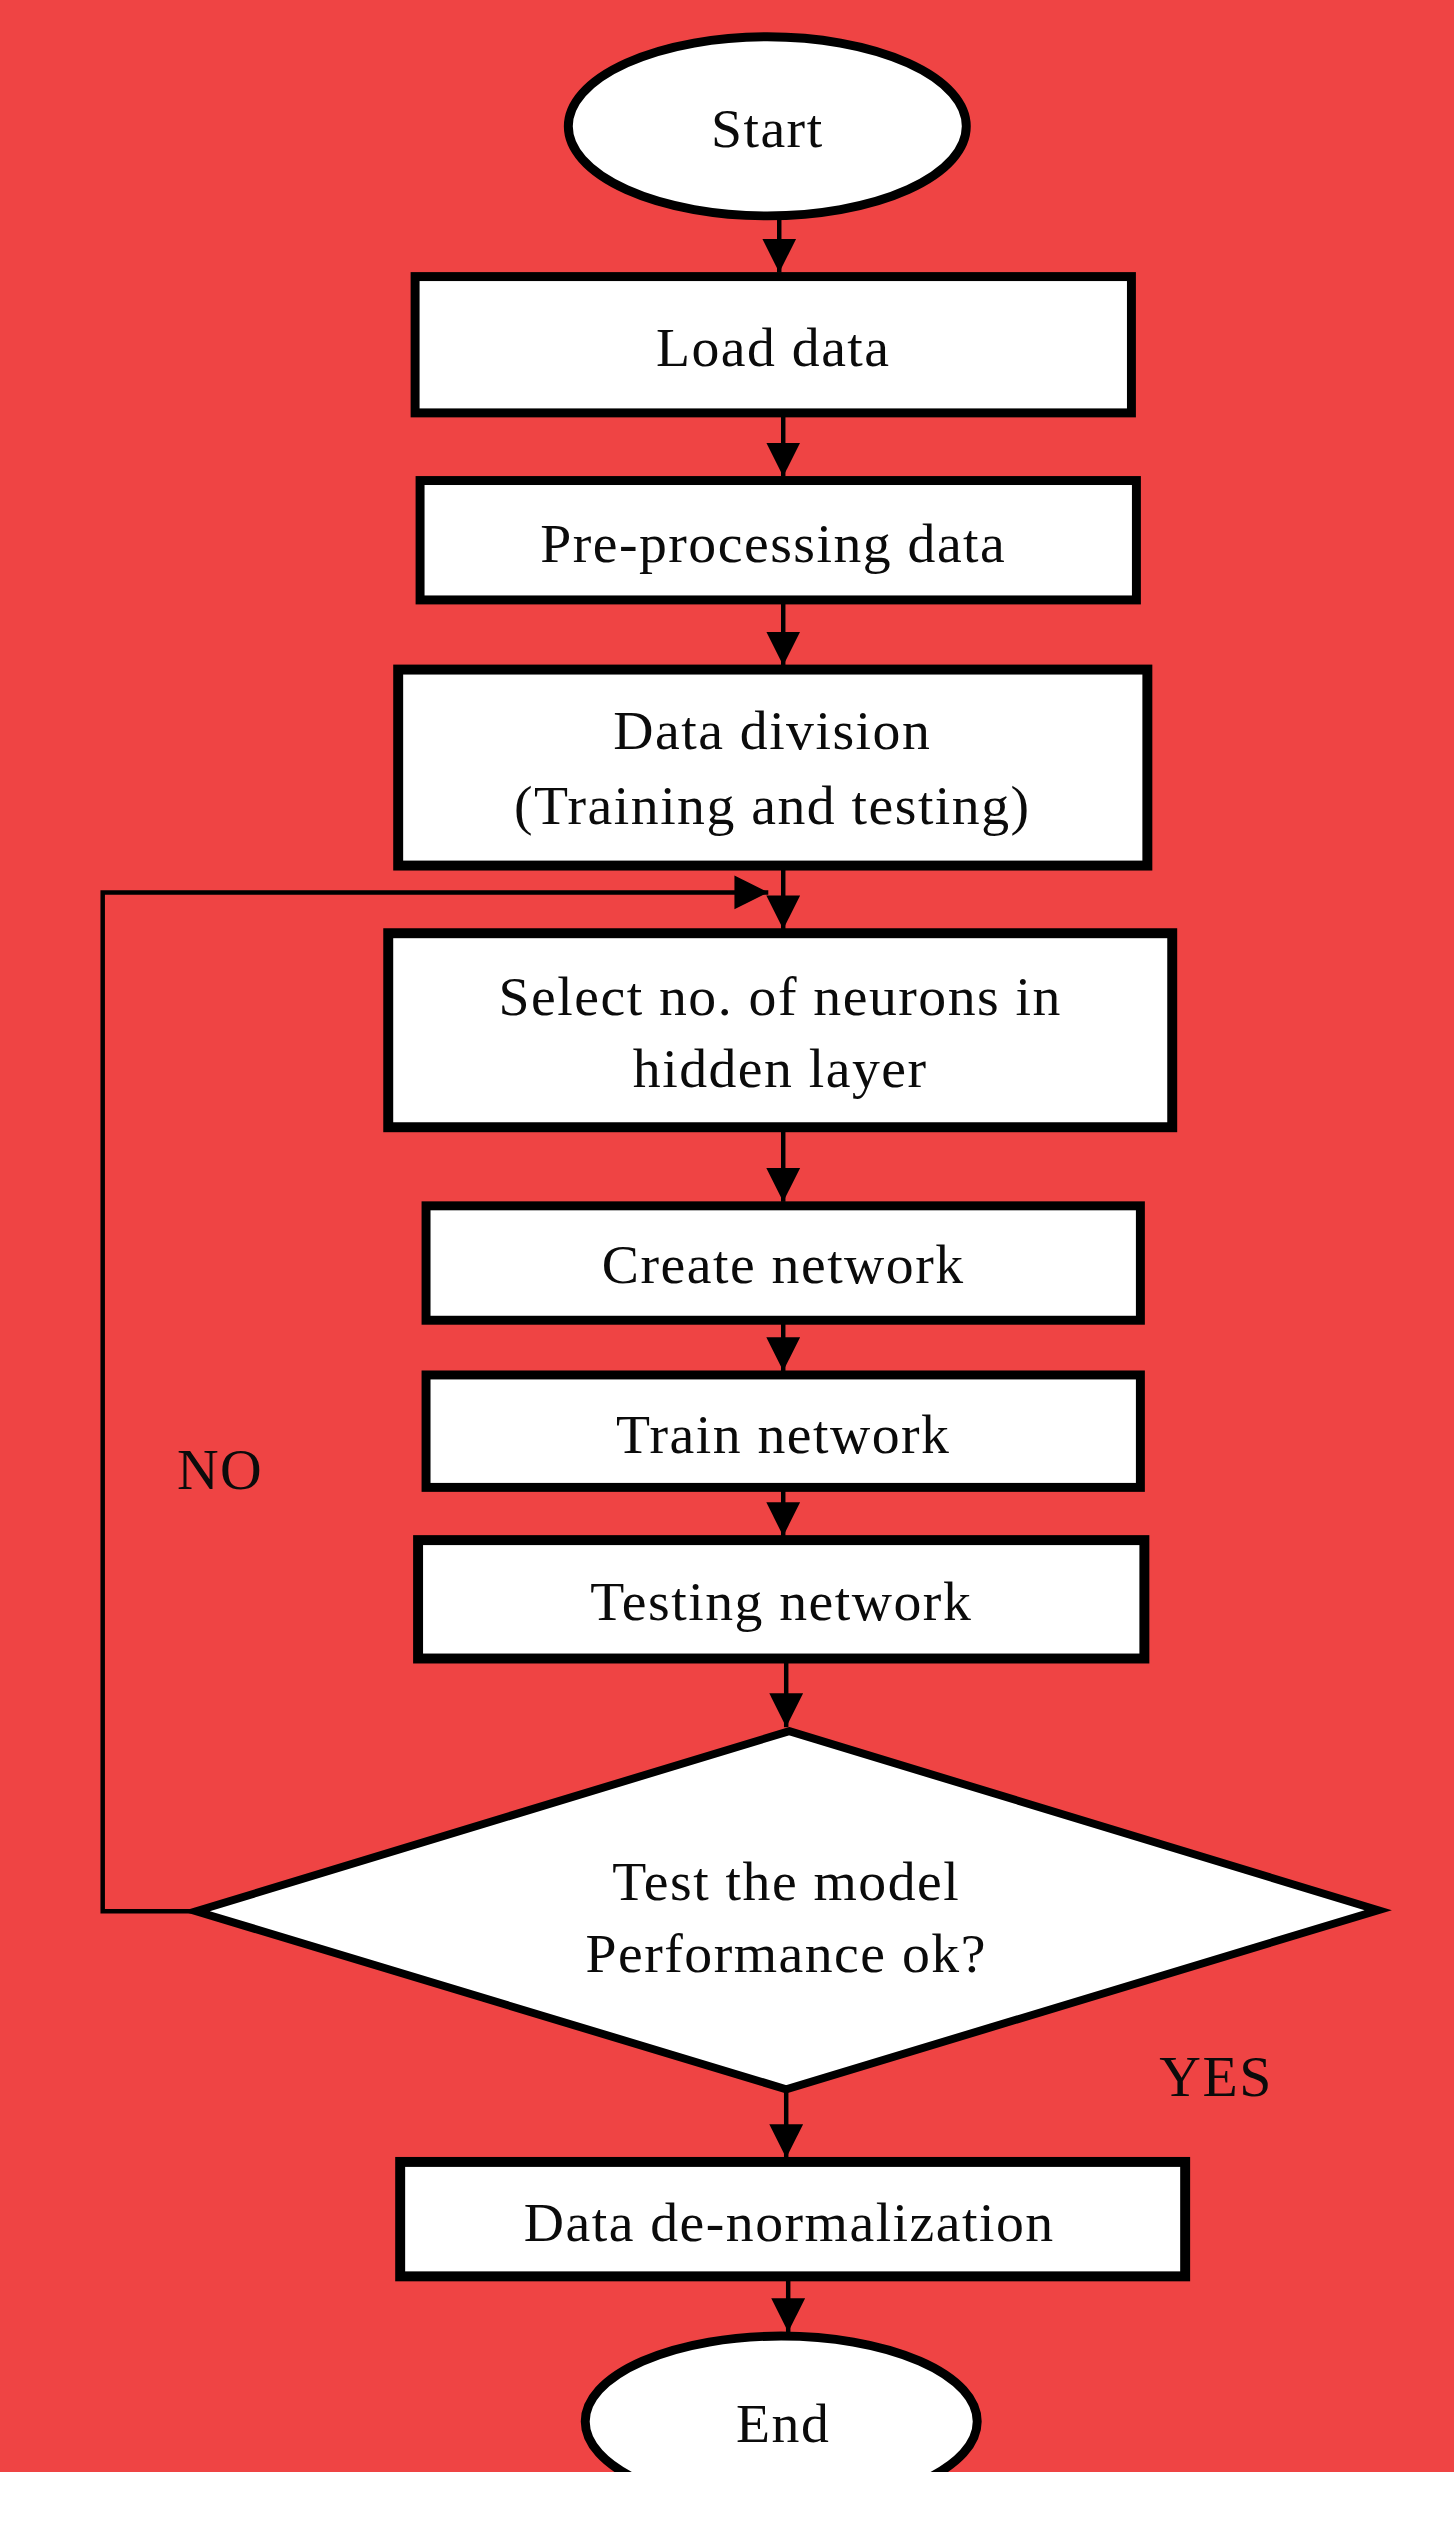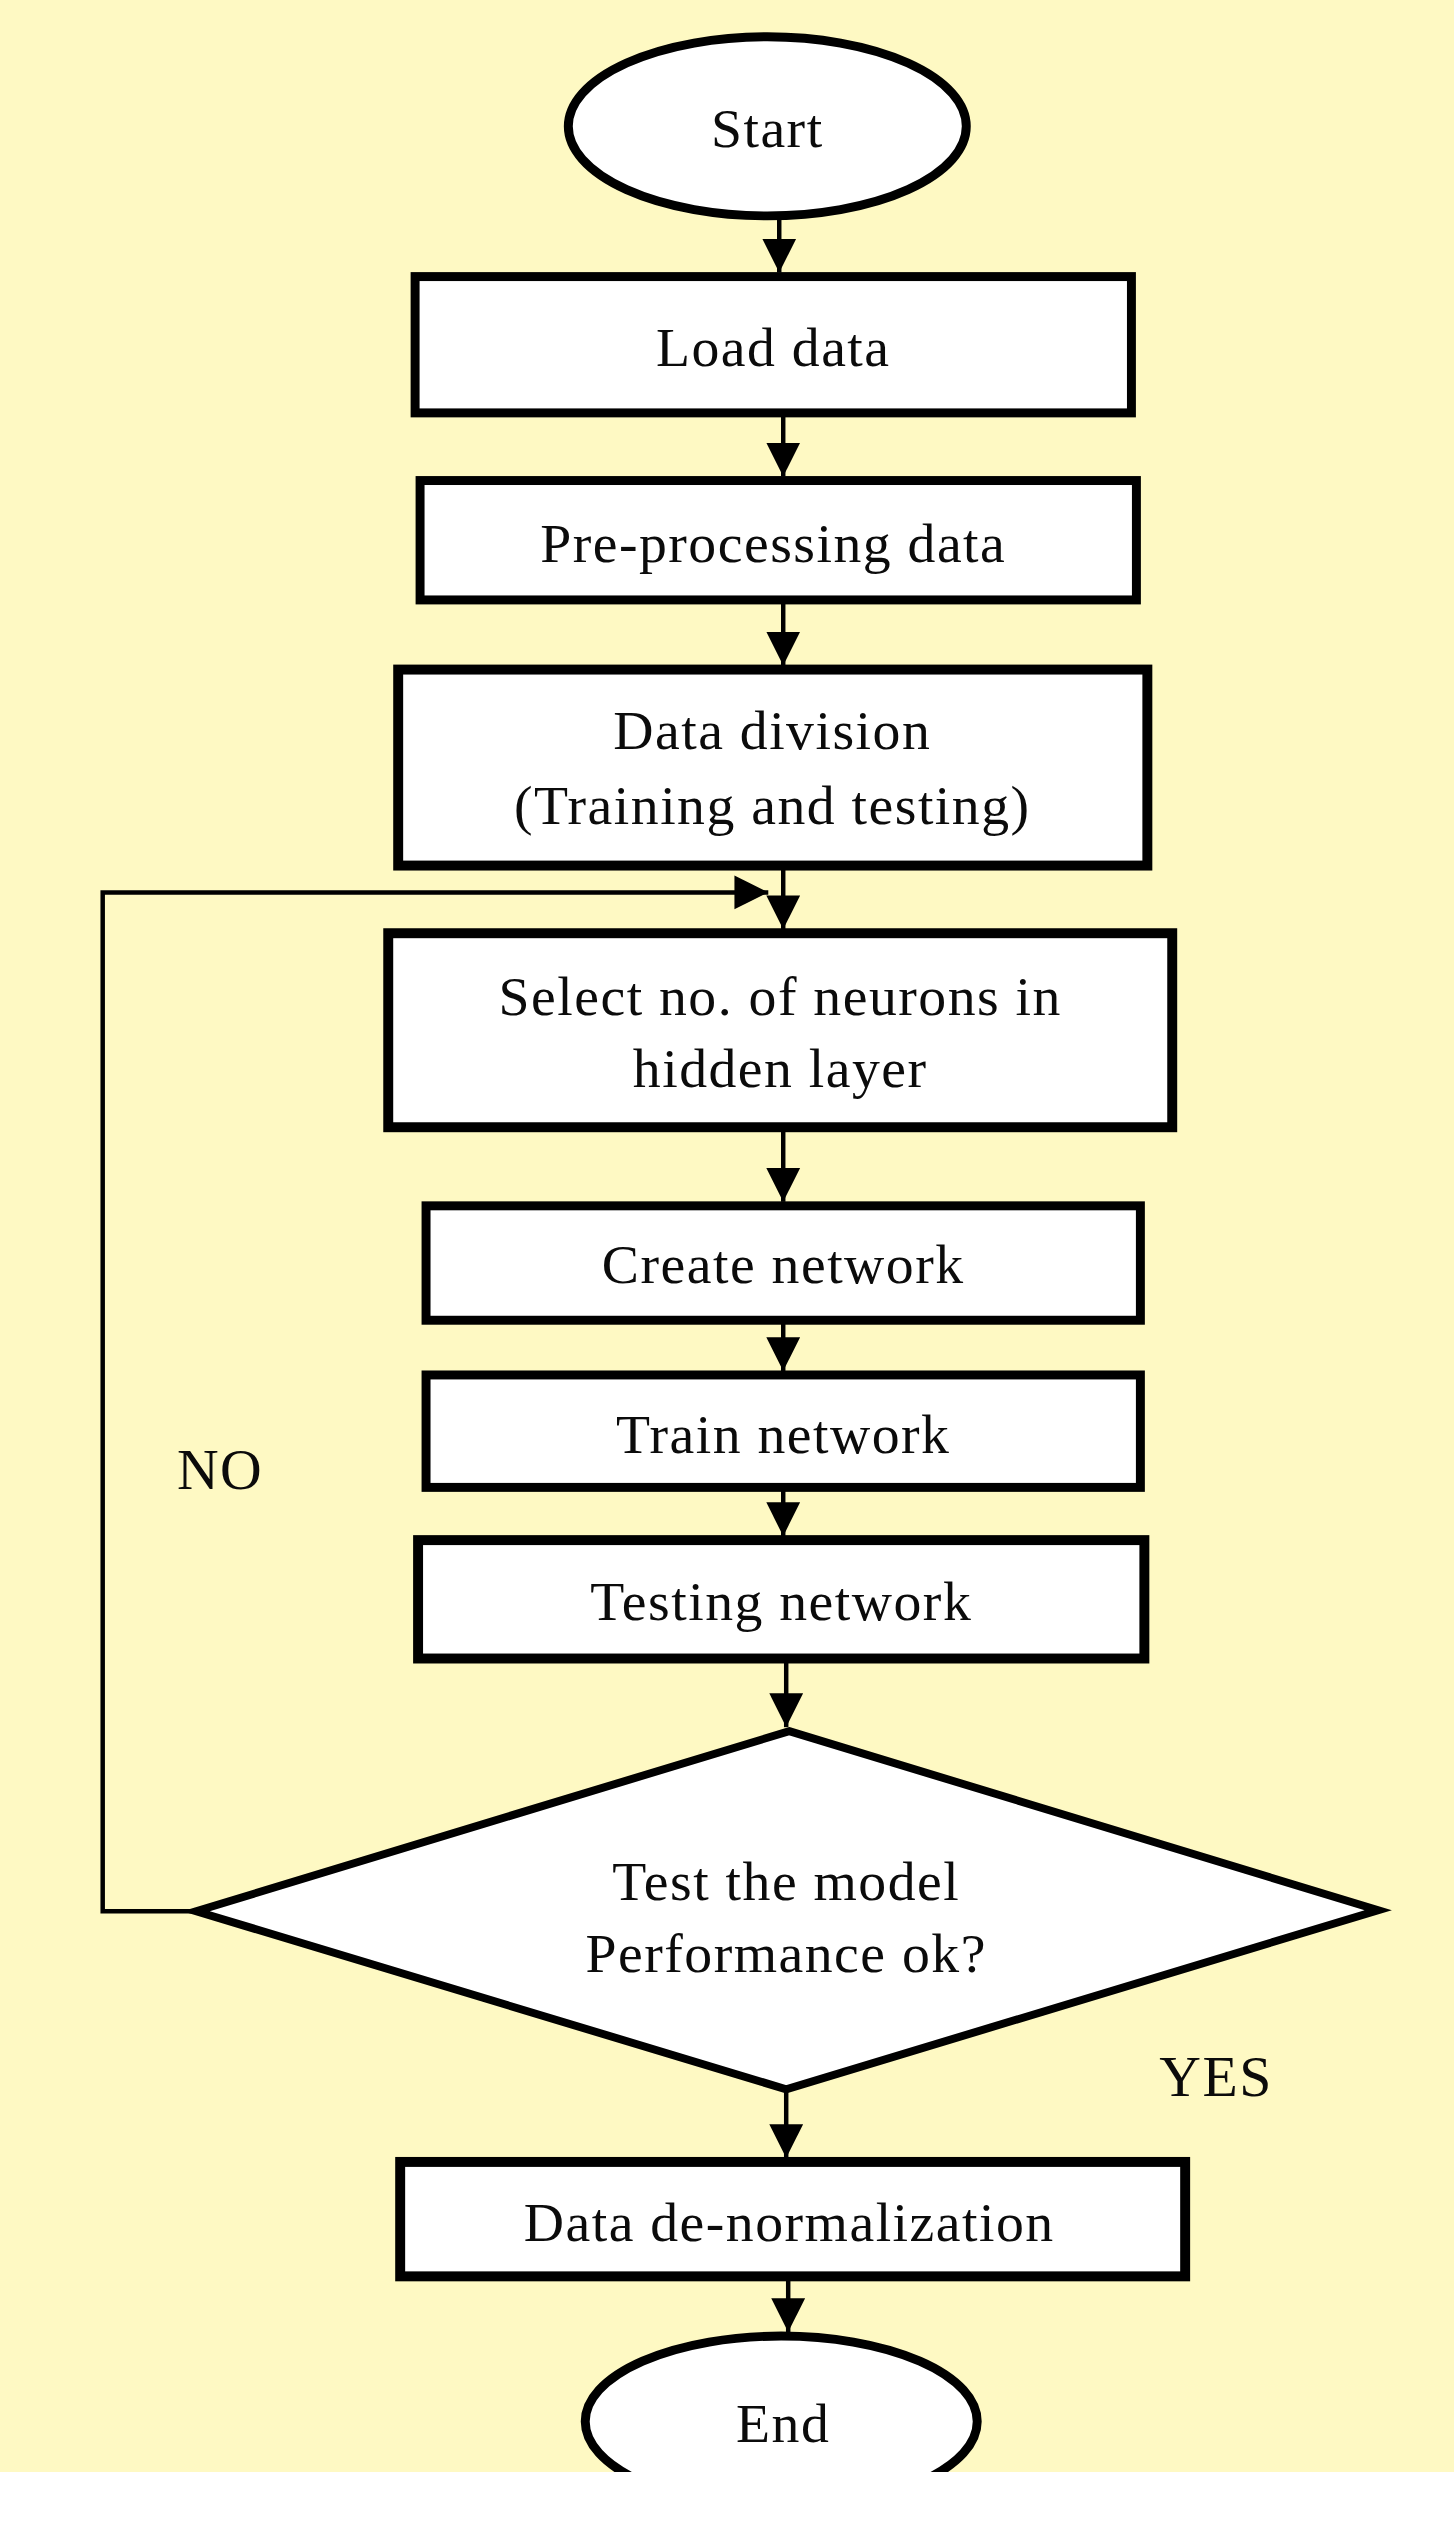--- a/index.html
+++ b/index.html
@@ -4,21 +4,21 @@
 <style>
   html, body {
     margin: 0;
     padding: 0;
     background: #ffffff;
   }
   .page {
     width: 1455px;
     height: 2472px;
     margin: 0 auto;
-    background: #fef9c3;
+    background: #ef4444;
     position: relative;
   }
   svg {
     display: block;
   }
   .node-shape {
     fill: #ffffff;
     stroke: #000000;
   }
   .connector {

